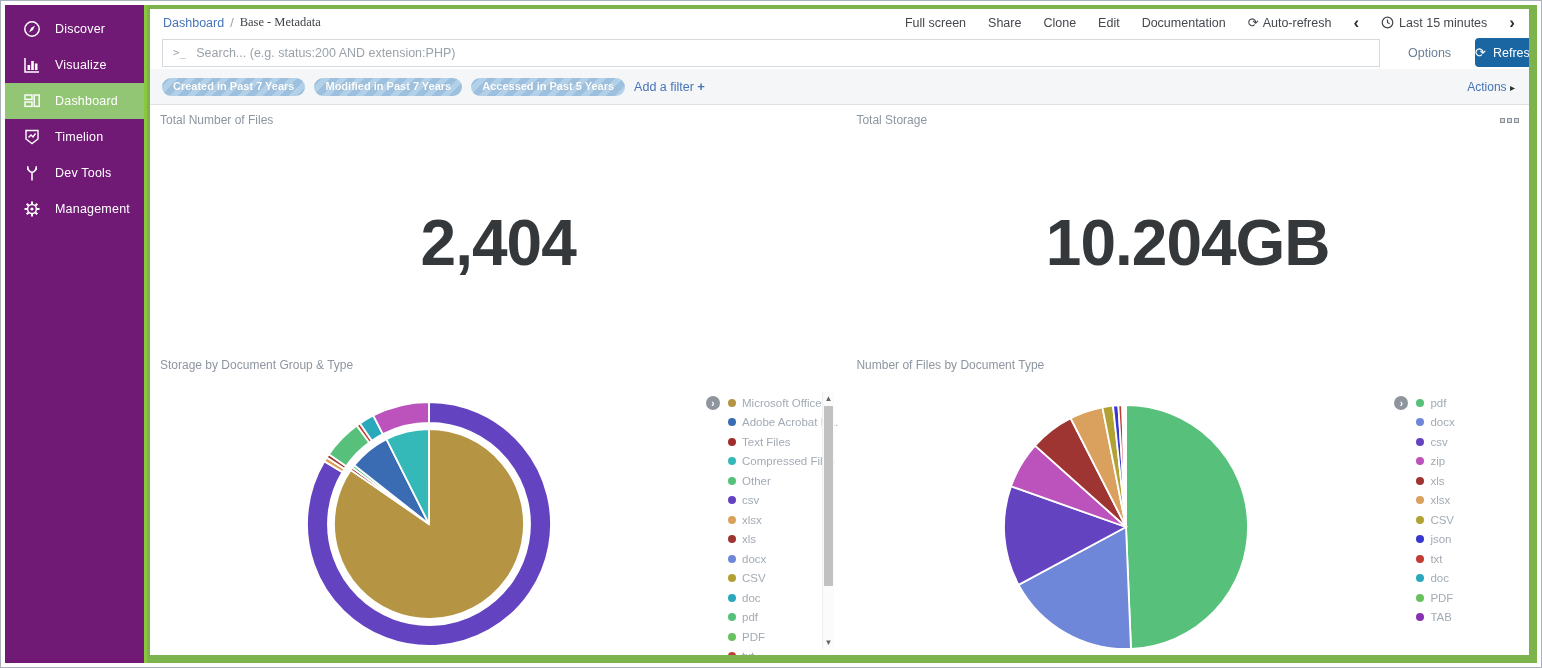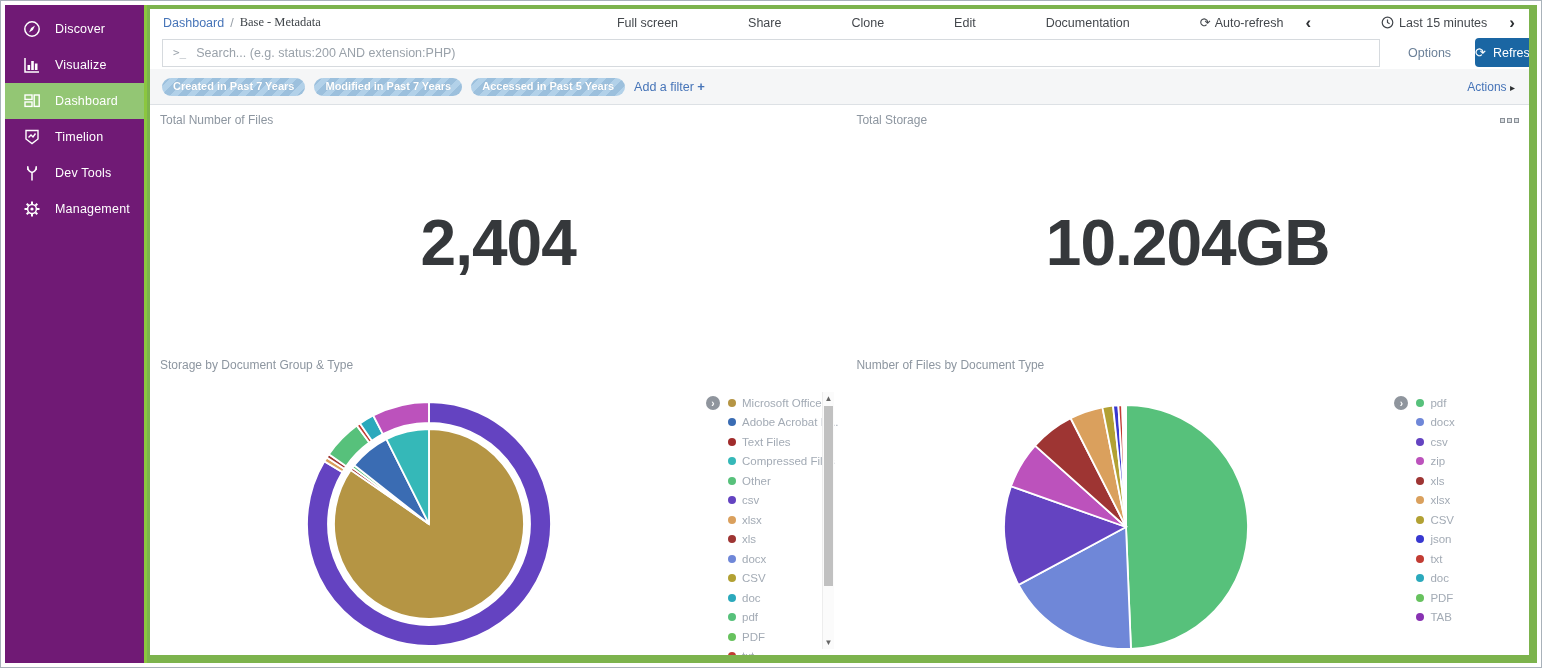--- a/index.html
+++ b/index.html
@@ -15,21 +15,21 @@
   .side-item .s-label { font-size:12.5px; letter-spacing:.2px; }
 
   
   .content { position:absolute; left:145px; top:4px; right:8px; bottom:8px; background:#fff; overflow:hidden; display:flex; flex-direction:column; }
 
   .navbar { height:27px; display:flex; align-items:center; padding:0 14px 0 13px; background:#fff; }
   .crumb-link { color:#4674B8; font-size:12.5px; cursor:pointer; }
   .crumb-sep { color:#98a0a8; font-size:12.5px; margin:0 6px; }
   .crumb-cur { color:#3f4449; font-size:12.5px;font-family:Liberation Serif, serif; }
   .nav-right { margin-left:auto; display:flex; align-items:center; gap:22px; }
-  .nav-link { color:#44484d; font-size:12.5px; cursor:pointer; white-space:nowrap;margin-left:48px; }
+  .nav-link { color:#44484d; font-size:12.5px; cursor:pointer; white-space:nowrap; }
   .nav-icon { font-size:13px; color:#44484d; margin-right:4px; }
   .chev { font-size:17px; font-weight:bold; color:#2d3033; cursor:pointer; line-height:1; }
   .timepick { display:flex; align-items:center; gap:5px; cursor:pointer; }
   .clock-svg { width:13px; height:13px; }
 
   .searchrow { height:33px; display:flex; align-items:center; padding:0 6px 0 12px; background:#fff; }
   .searchbox { flex:0 0 auto; width:1218px; height:28px; border:1px solid #d6dade; display:flex; align-items:center; padding:0 10px; background:#fff; }
   .prompt { color:#9aa2aa; font-family:"DejaVu Sans Mono", monospace; font-size:11px; margin-right:10px; }
   .searchbox input { border:none; outline:none; flex:1; font-size:12.5px; color:#3f4449; font-family:"Liberation Sans", sans-serif; }
   .searchbox input::placeholder { color:#9aa2aa; }

